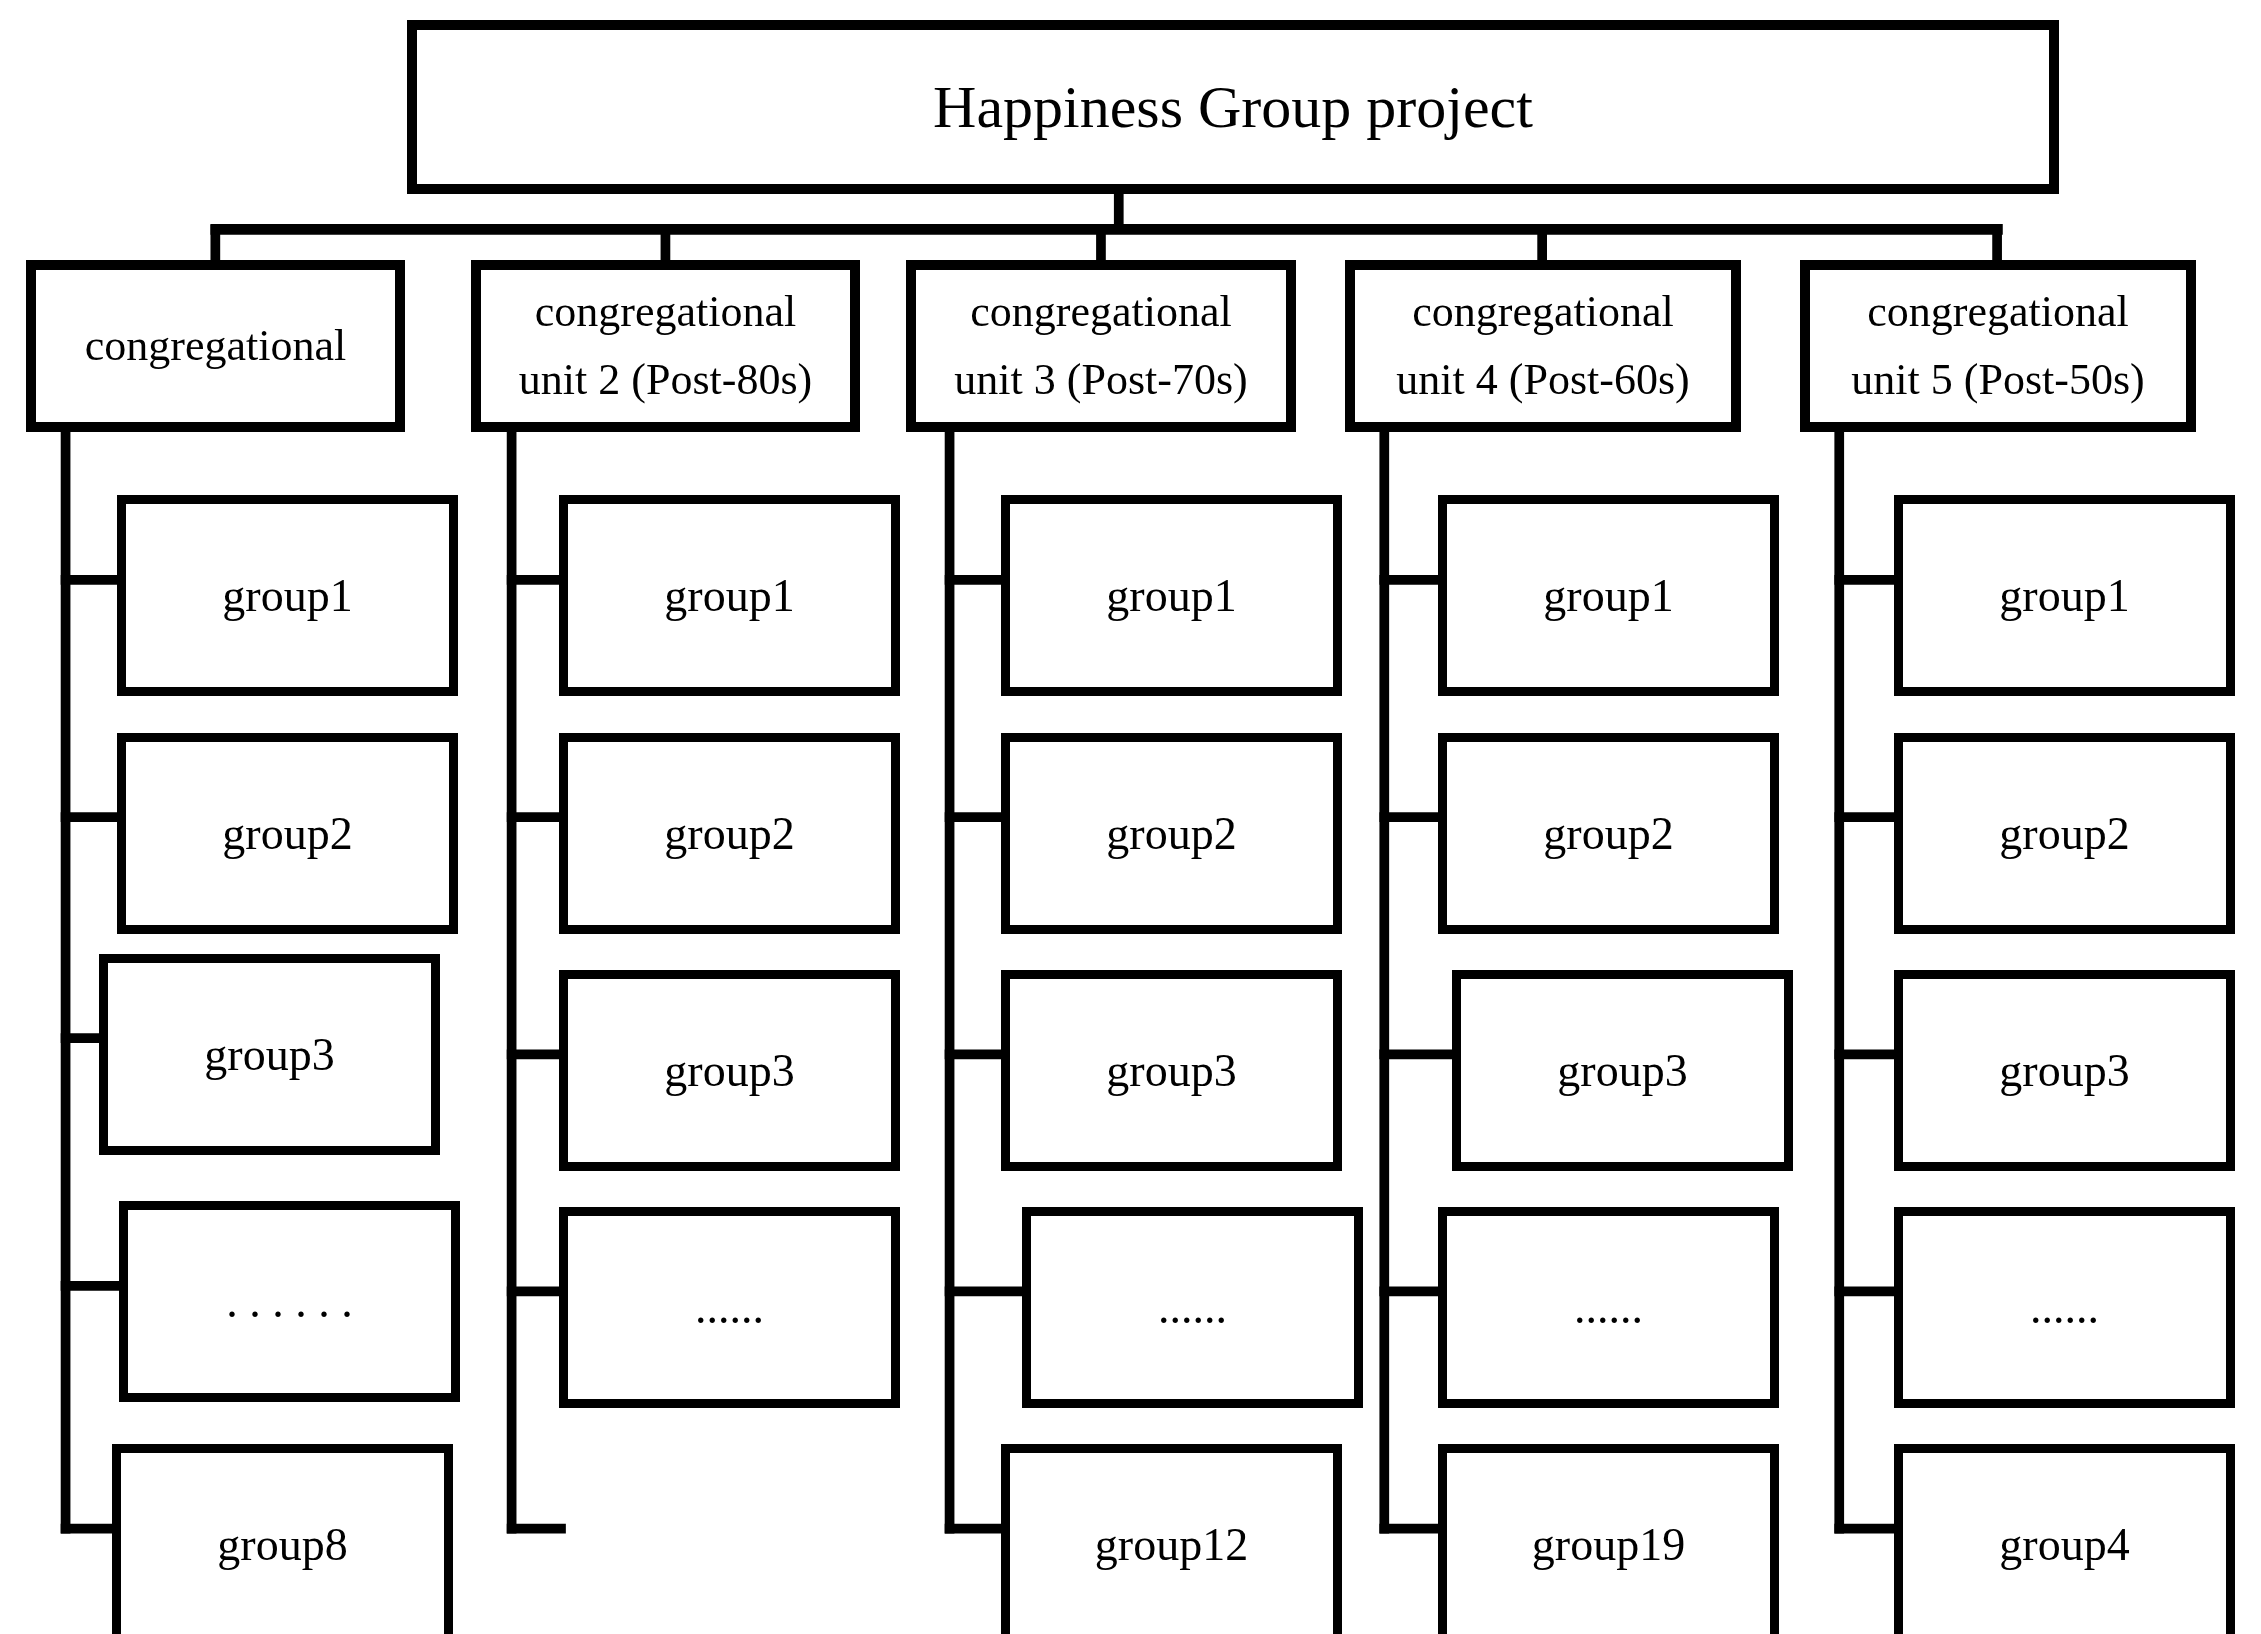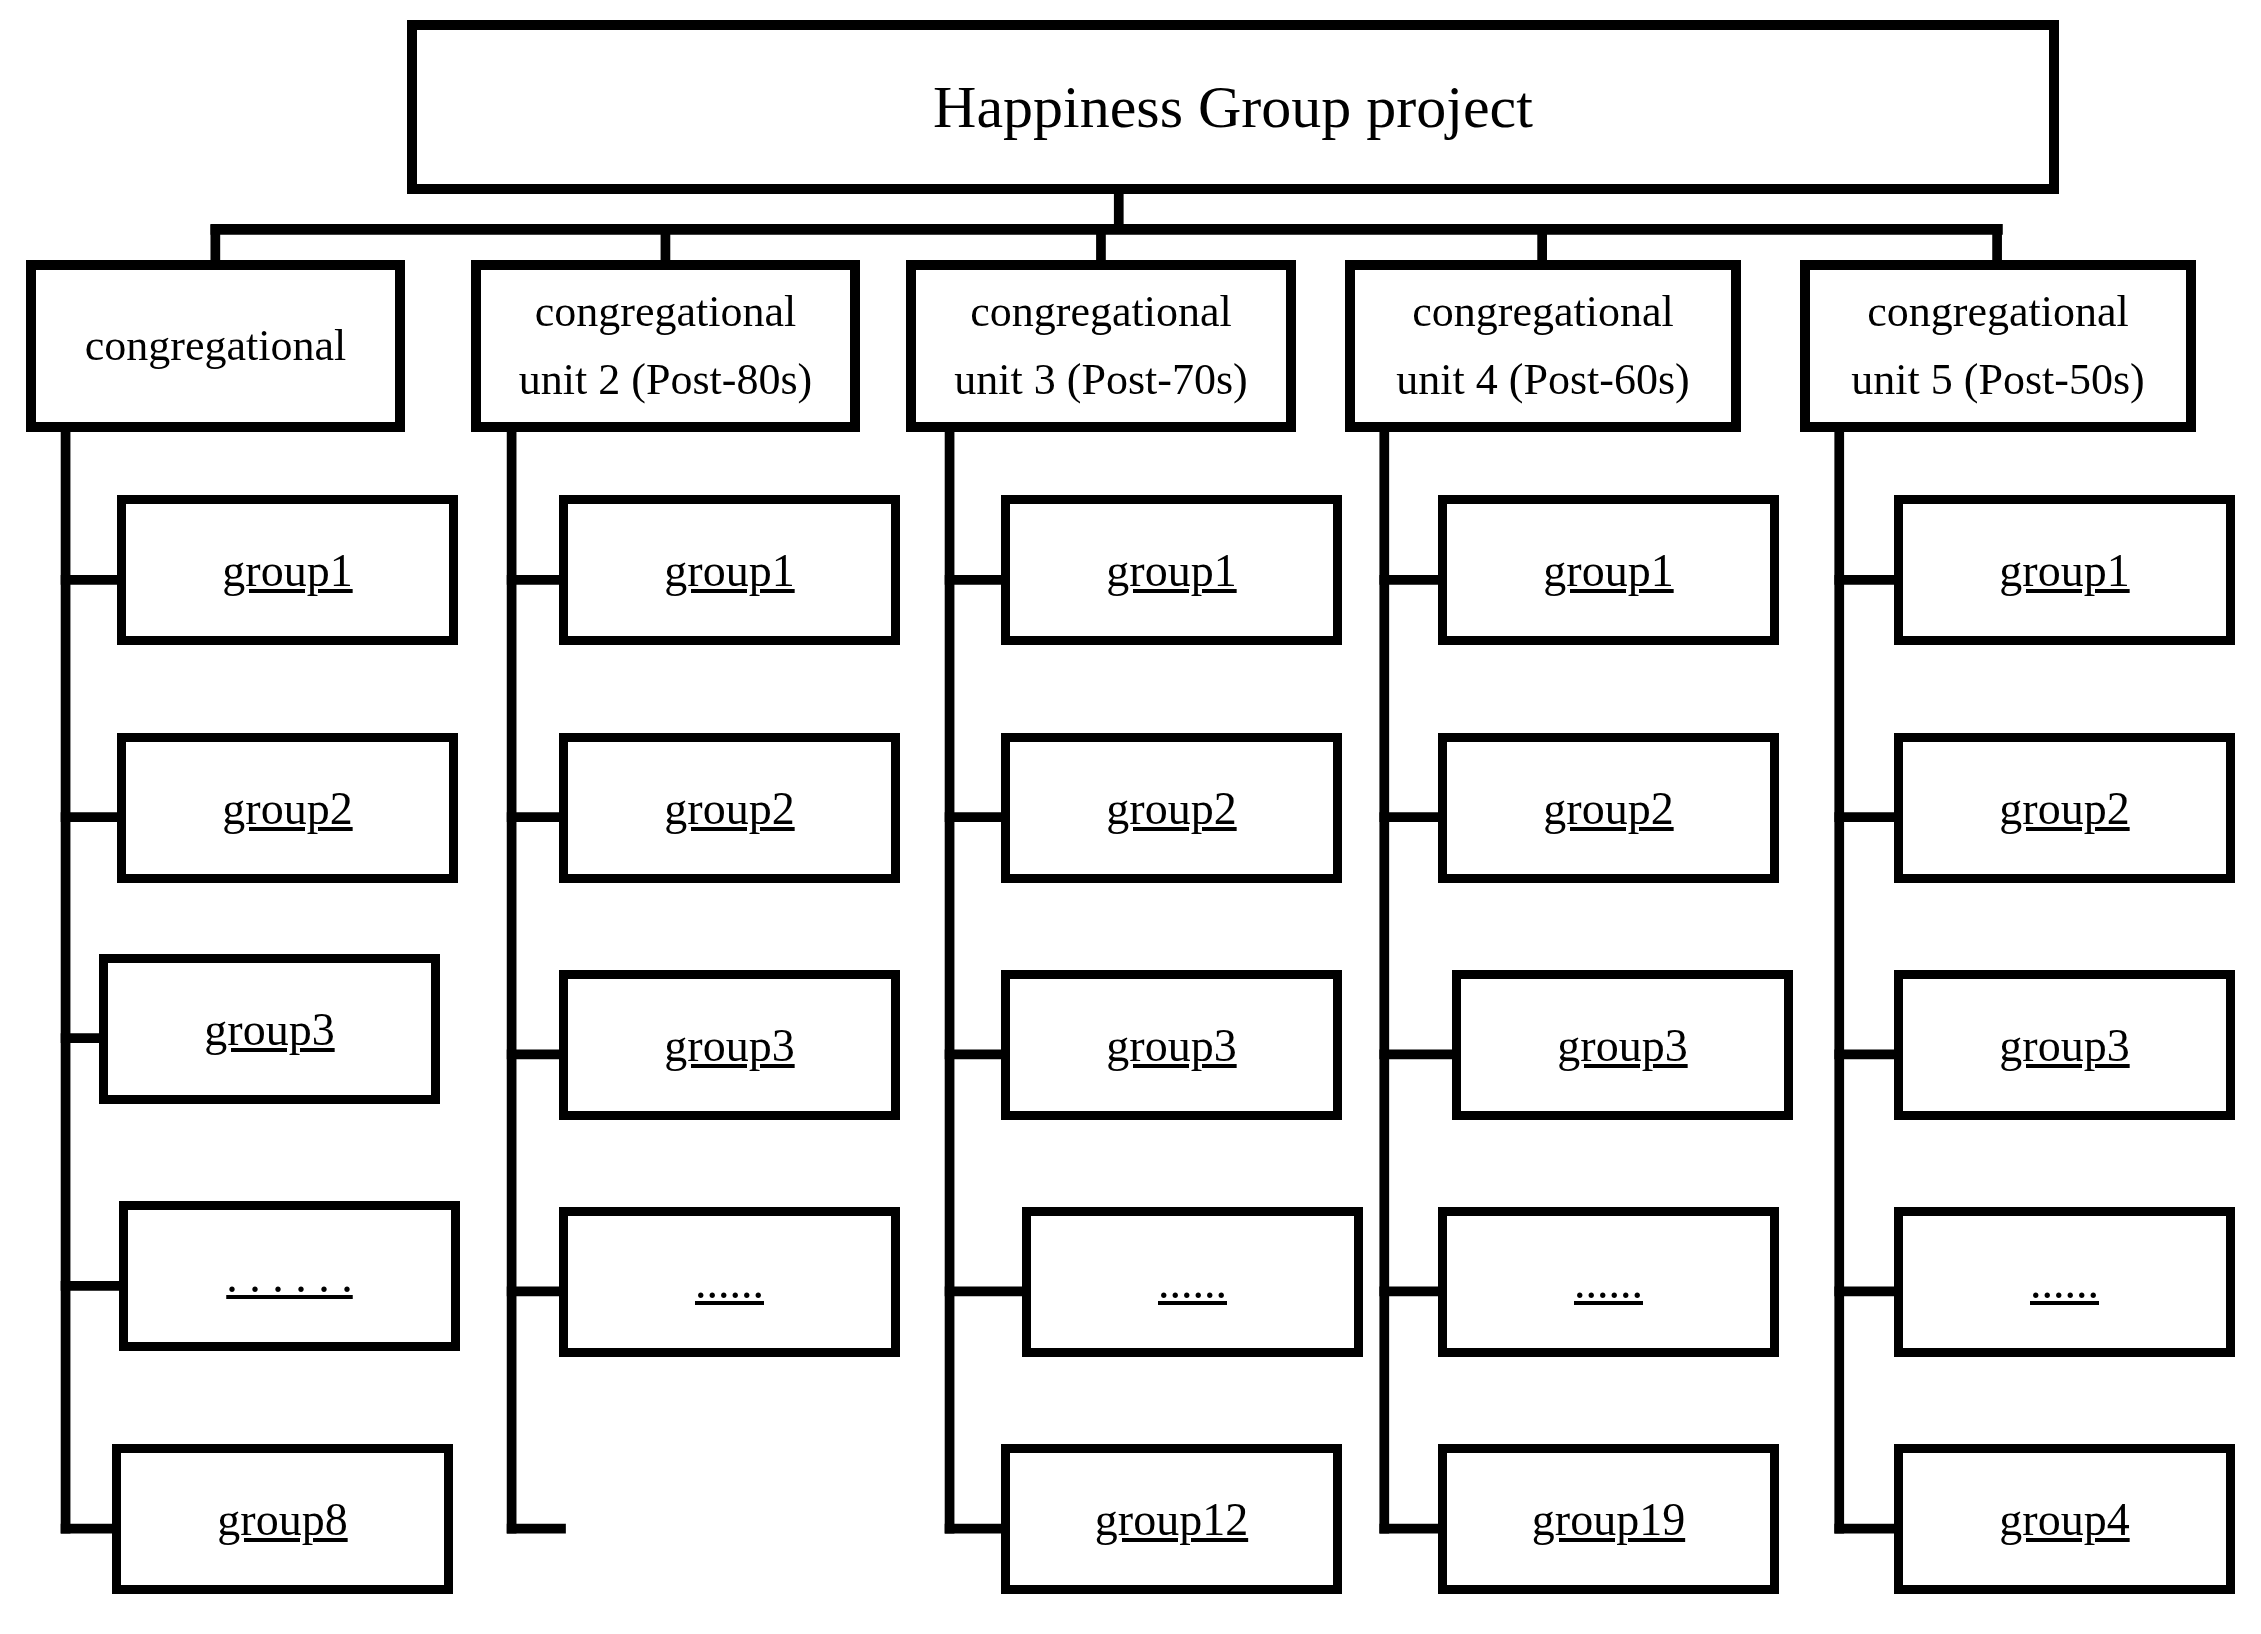--- a/index.html
+++ b/index.html
@@ -25,24 +25,23 @@
     left:407px;top:20px;width:1652px;height:174px;
     border:10.5px solid #000;
     font-size:60px;
   }
   .unit-box{
     top:260px;height:172px;
     border:10.5px solid #000;
     font-size:44px;line-height:1.55;
   }
   .group-box{
-    width:341px;height:150px;
+    width:341px;height:201px;
     border:9px solid #000;
     font-size:46px;
-    text-decoration:underline;
   }
 </style>
 </head>
 <body>
 
 <div class="stage">
 
   <svg class="connector-svg" width="2261" height="1635" viewBox="0 0 2793 2019">
     <g stroke="#000000" stroke-width="12" fill="none">
 

